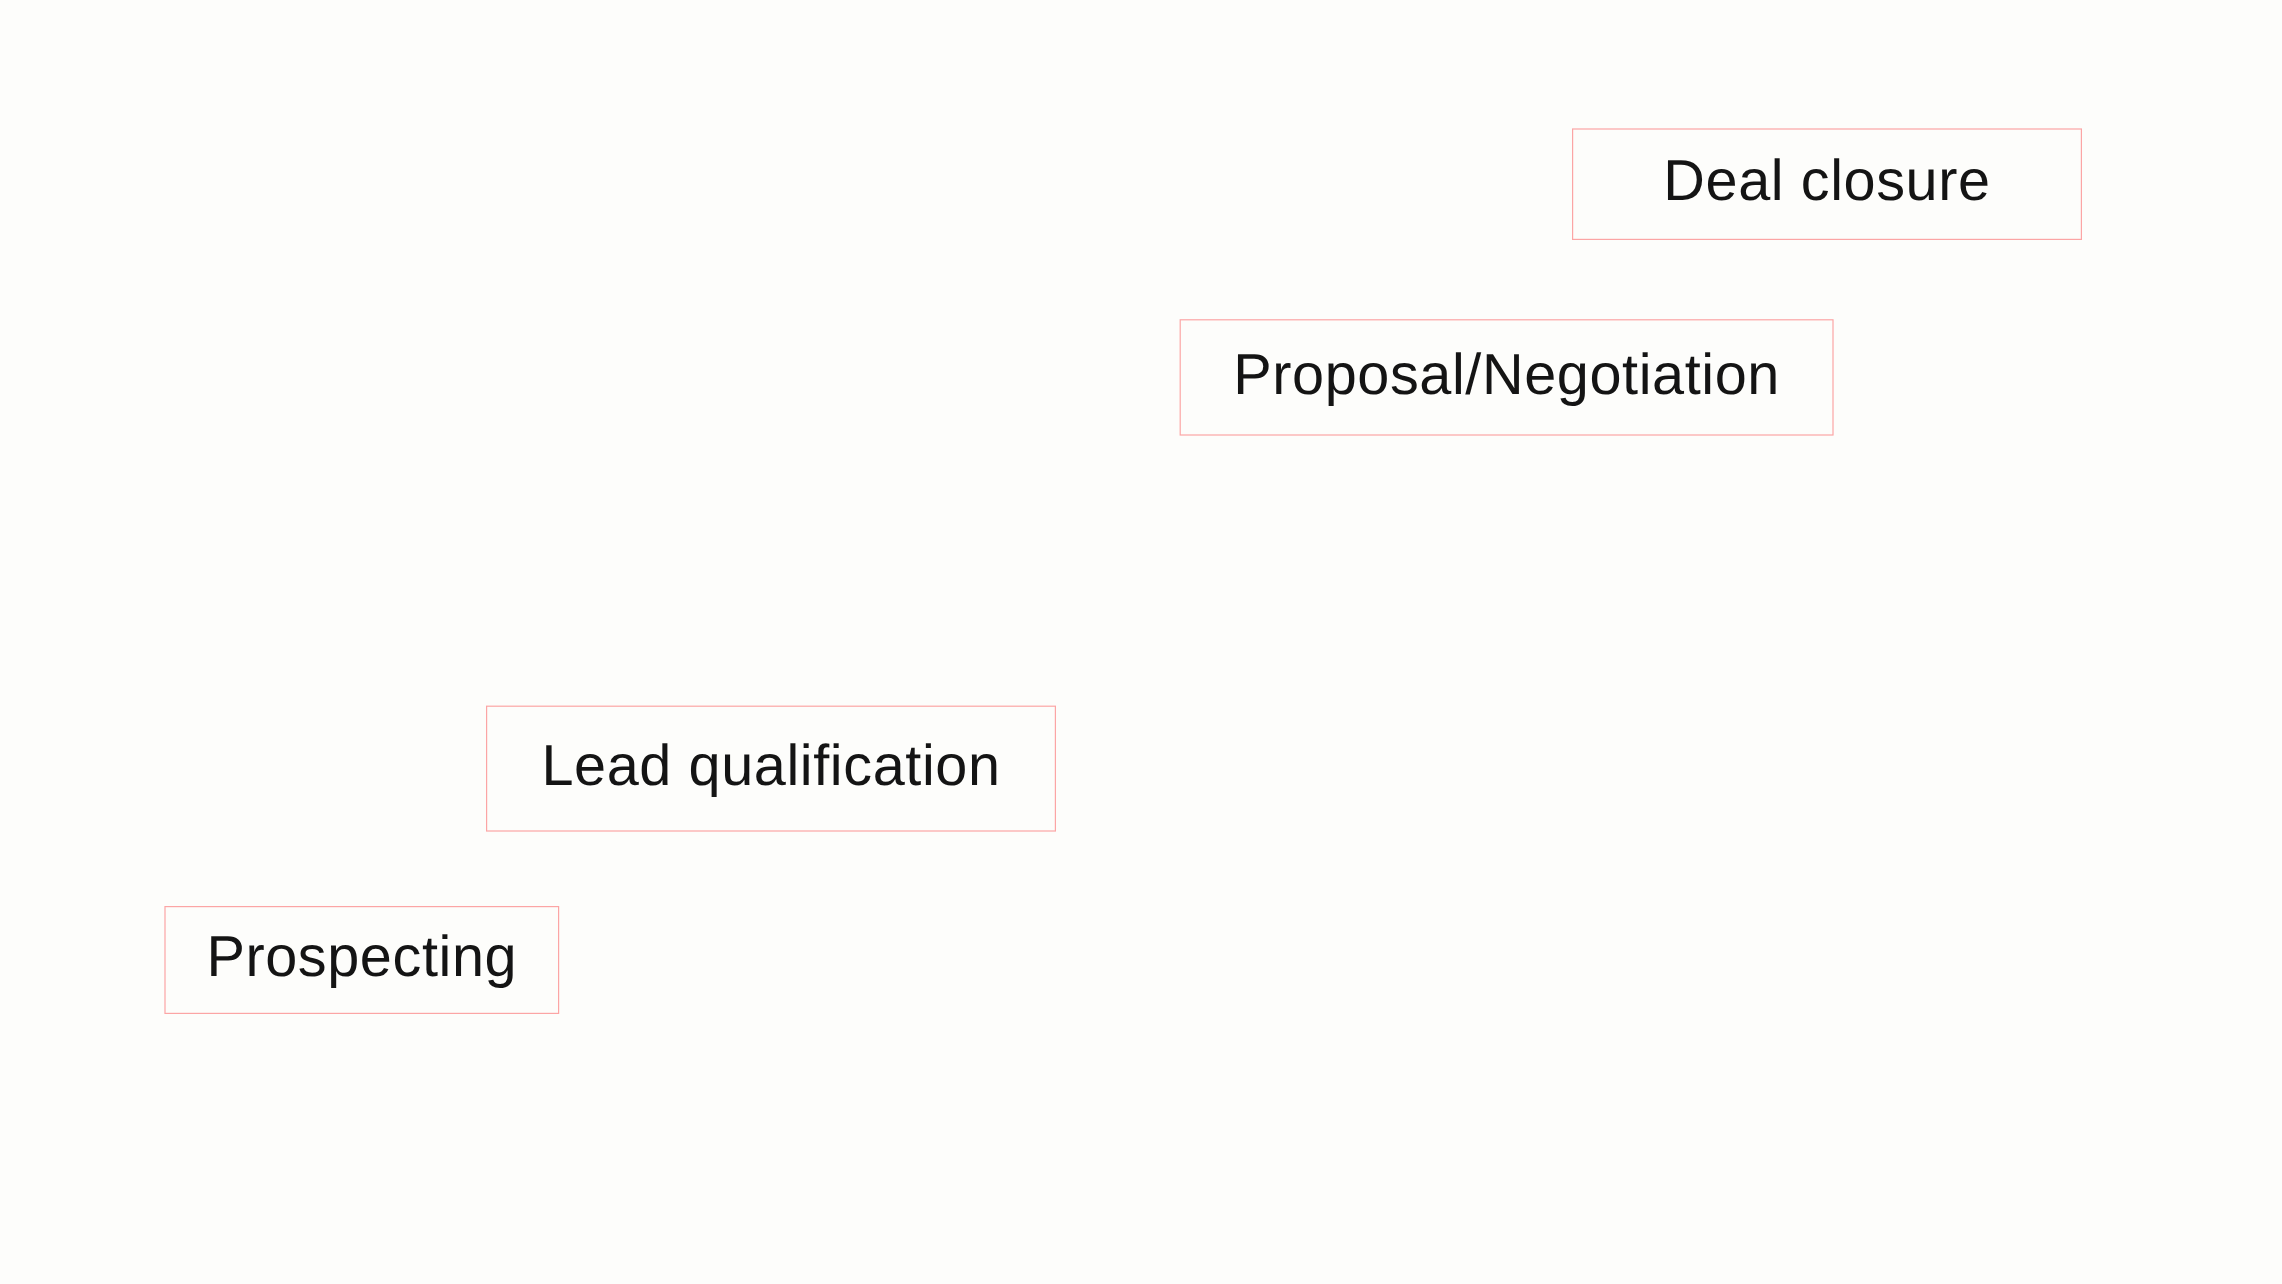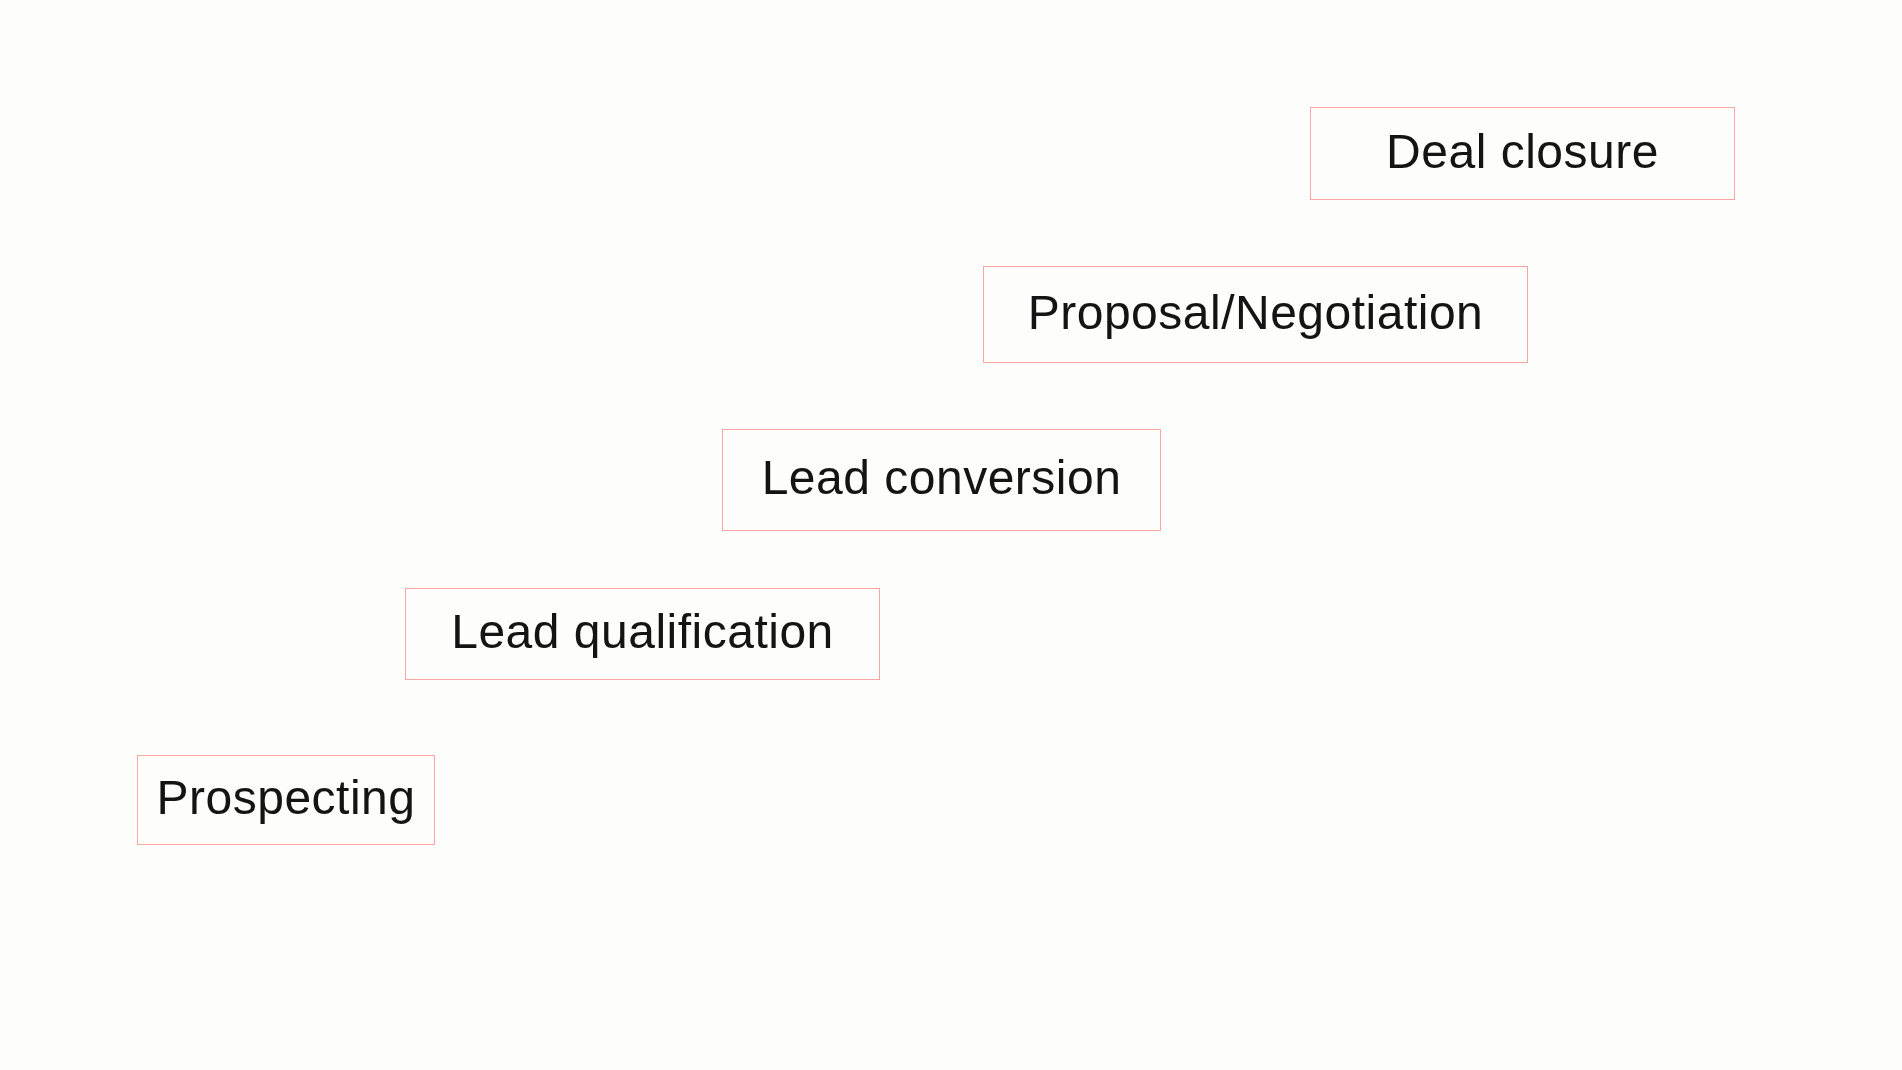--- a/index.html
+++ b/index.html
@@ -35,31 +35,28 @@
     white-space: nowrap;
     letter-spacing: 0.5px;
     padding-bottom: 4px;
   }
 </style>
 </head>
 <body>
 
 <div class="canvas">
 
-  <div class="stage-box" style="left: 137px; top: 755px; width: 298px; height: 90px;">
+  <div class="stage-box" style="left: 137px; top: 755px; width: 329px; height: 90px;">
     <span class="stage-label">Prospecting</span>
   </div>
 
-  <div class="stage-box" style="left: 405px; top: 588px; width: 475px; height: 92px;">
+  <div class="stage-box" style="left: 405px; top: 588px; width: 475px; height: 105px;">
     <span class="stage-label">Lead qualification</span>
   </div>
 
-  <div class="stage-box" style="left: 722px; top: 429px; width: 439px; height: 102px;">
-    <span class="stage-label">Lead conversion</span>
-  </div>
 
   <div class="stage-box" style="left: 983px; top: 266px; width: 545px; height: 97px;">
     <span class="stage-label">Proposal/Negotiation</span>
   </div>
 
   <div class="stage-box" style="left: 1310px; top: 107px; width: 425px; height: 93px;">
     <span class="stage-label">Deal closure</span>
   </div>
 
 </div>

